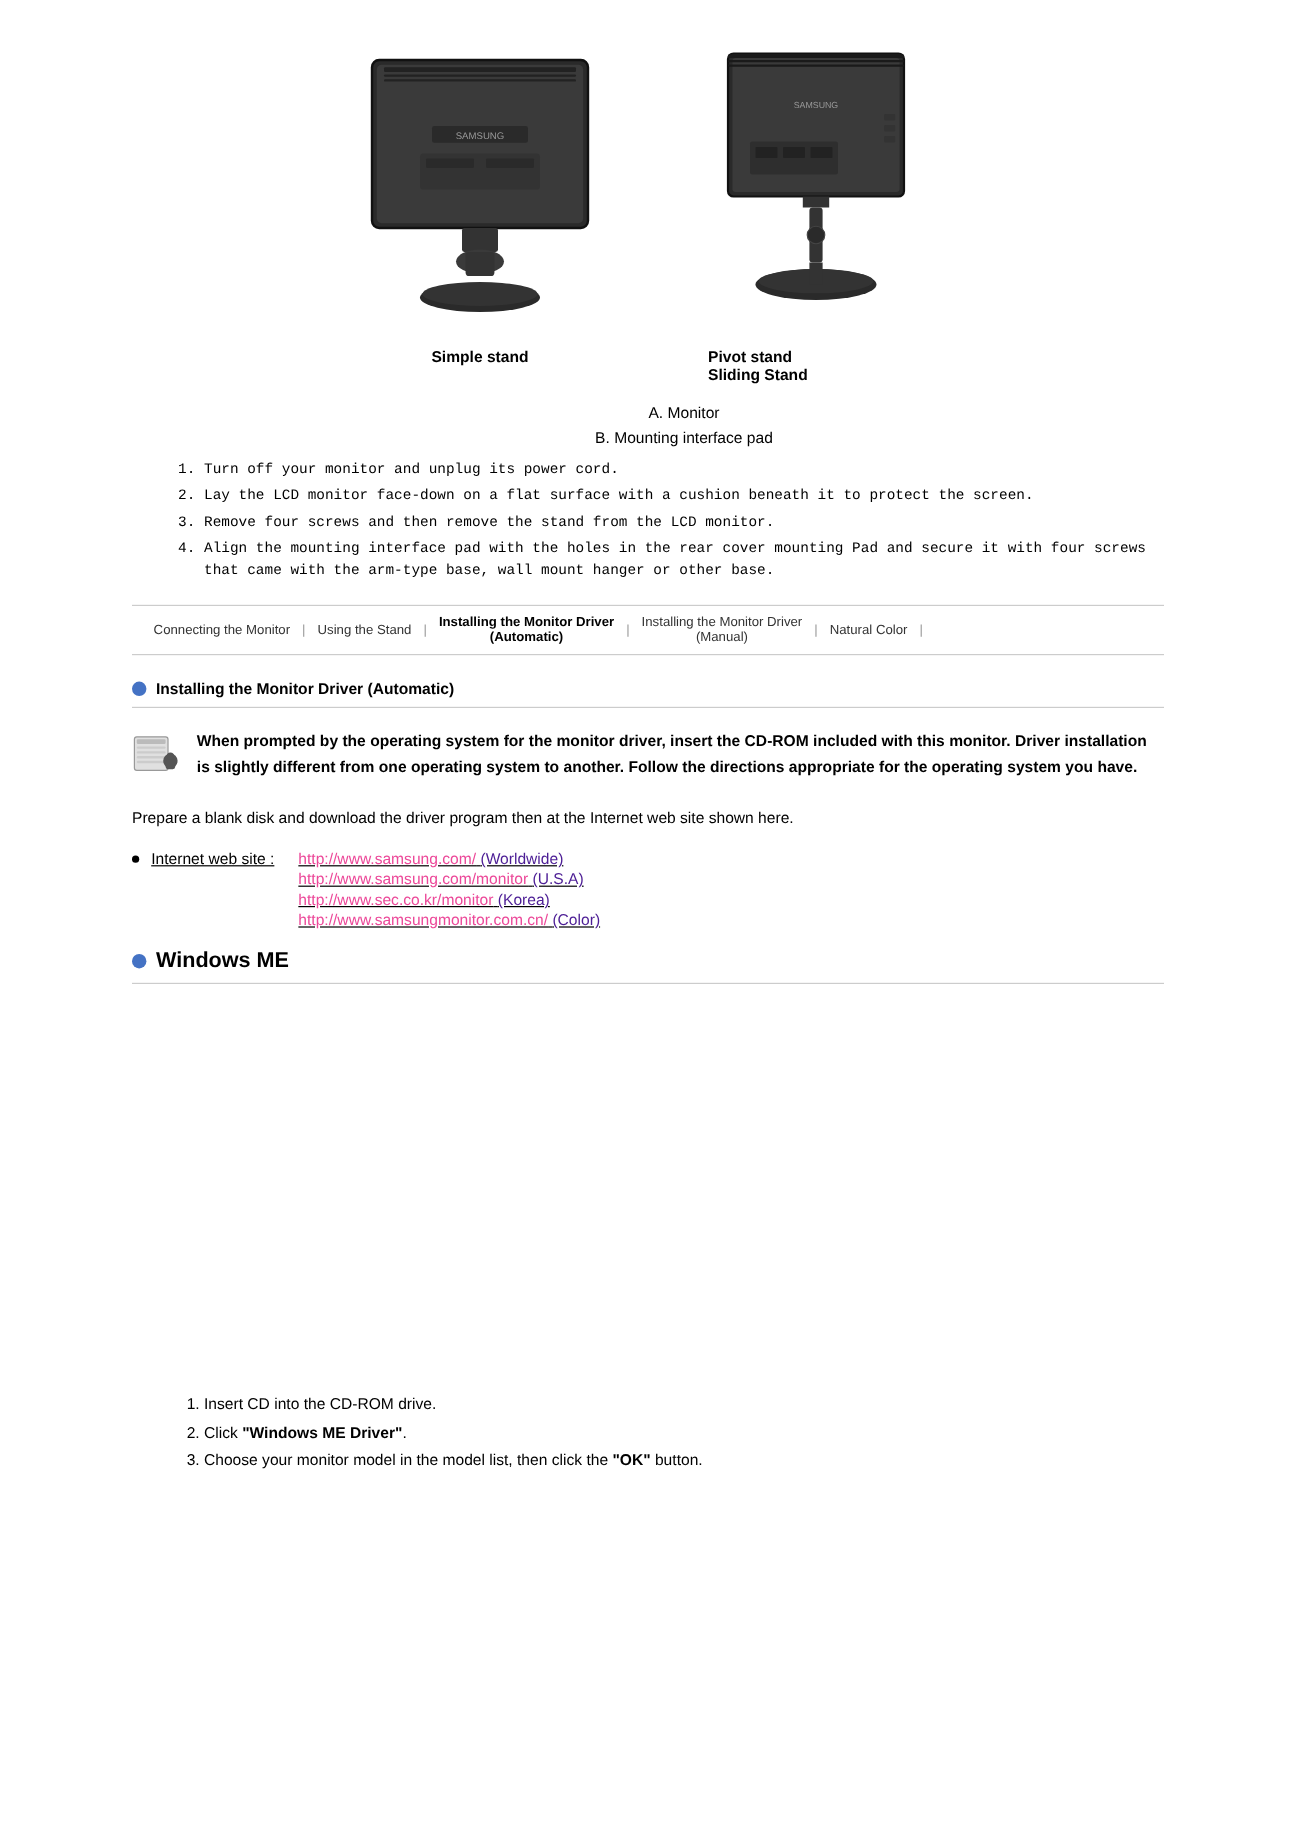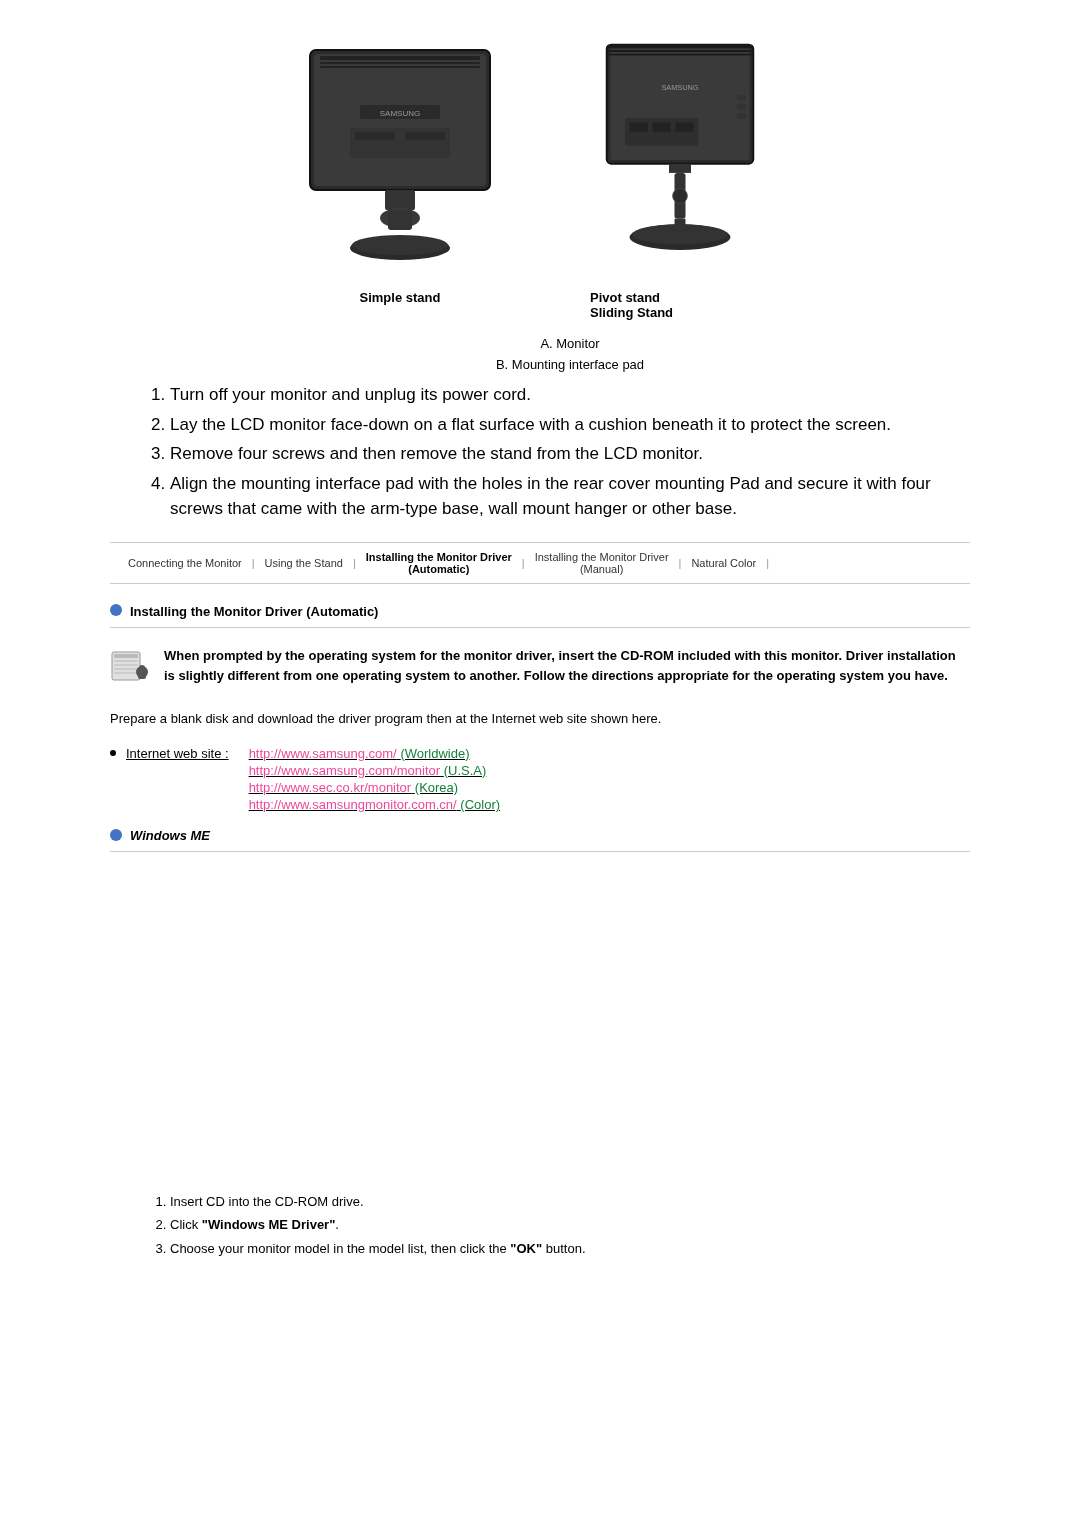--- a/index.html
+++ b/index.html
@@ -58,22 +58,23 @@
       font-size: 13px;
     }
 
     
     .numbered-list {
       margin-left: 60px;
       margin-bottom: 20px;
     }
     .numbered-list li {
       margin-bottom: 4px;
-      font-size: 17px;
+      font-size: 12px;
       line-height: 1.5;
+      font-family: Liberation Mono, monospace;
     }
 
     
     .nav-bar {
       border-top: 1px solid #cccccc;
       border-bottom: 1px solid #cccccc;
       padding: 8px 10px;
       display: flex;
       align-items: center;
       gap: 0;
@@ -90,21 +91,21 @@
       color: #000000;
     }
     .nav-sep {
       color: #999999;
       padding: 0 2px;
     }
 
     
     .section-heading {
       display: flex;
-      align-items: flex-start;
+      align-items: center;
       gap: 8px;
       margin-bottom: 12px;
       border-bottom: 1px solid #cccccc;
       padding-bottom: 8px;
     }
     .blue-dot {
       width: 12px;
       height: 12px;
       background: #4472C4;
       border-radius: 50%;
@@ -169,39 +170,38 @@
       flex-direction: column;
       gap: 2px;
     }
     .website-link {
       font-size: 13px;
       color: #ec4899;
       text-decoration: none;
     }
     .website-link-text {
       font-size: 13px;
-      color: #15803d;
+      color: #4c1d95;
     }
 
     
     .windows-me-section {
       margin-top: 10px;
       border-bottom: 1px solid #cccccc;
       padding-bottom: 8px;
       margin-bottom: 20px;
     }
     .windows-me-heading {
       display: flex;
       align-items: center;
       gap: 8px;
     }
     .windows-me-text {
-      font-size: 13px;
+      font-size: 18px;
       font-weight: bold;
-      font-style: italic;
     }
 
     
     .steps-list {
       margin-left: 60px;
       margin-top: 20px;
     }
     .steps-list li {
       margin-bottom: 4px;
       font-size: 13px;

